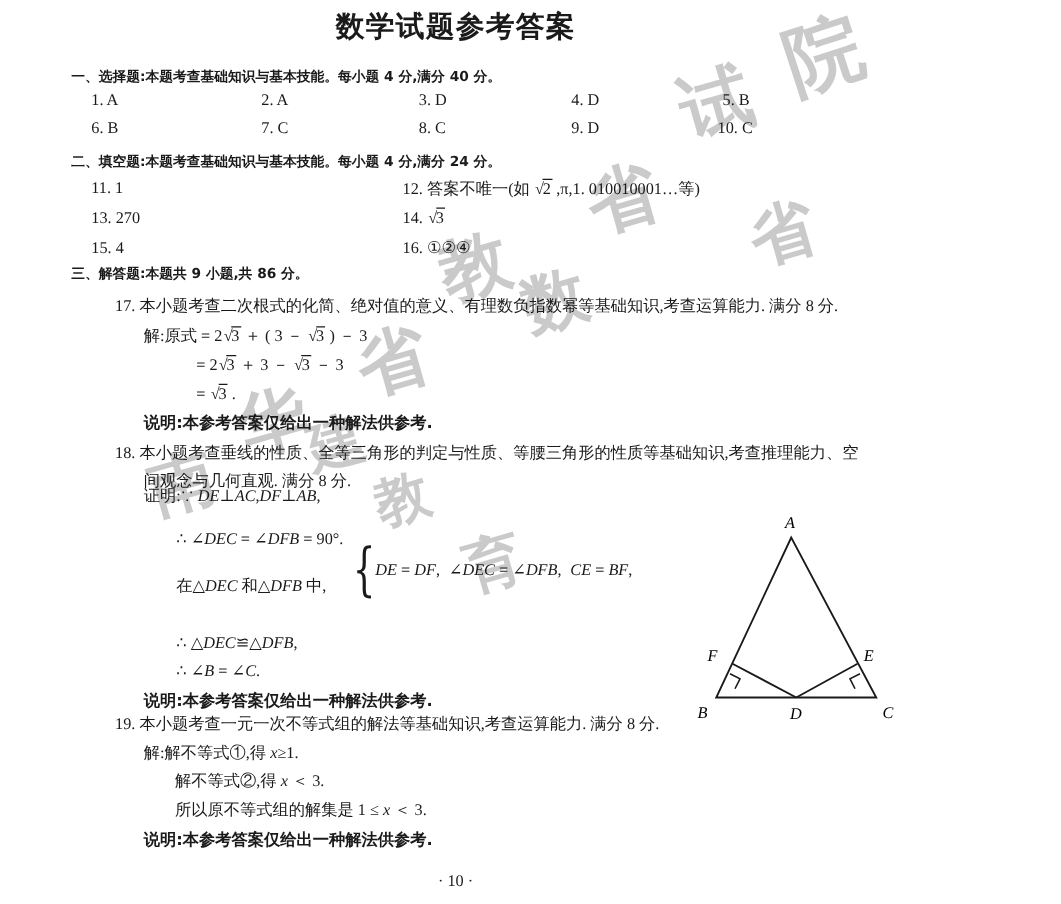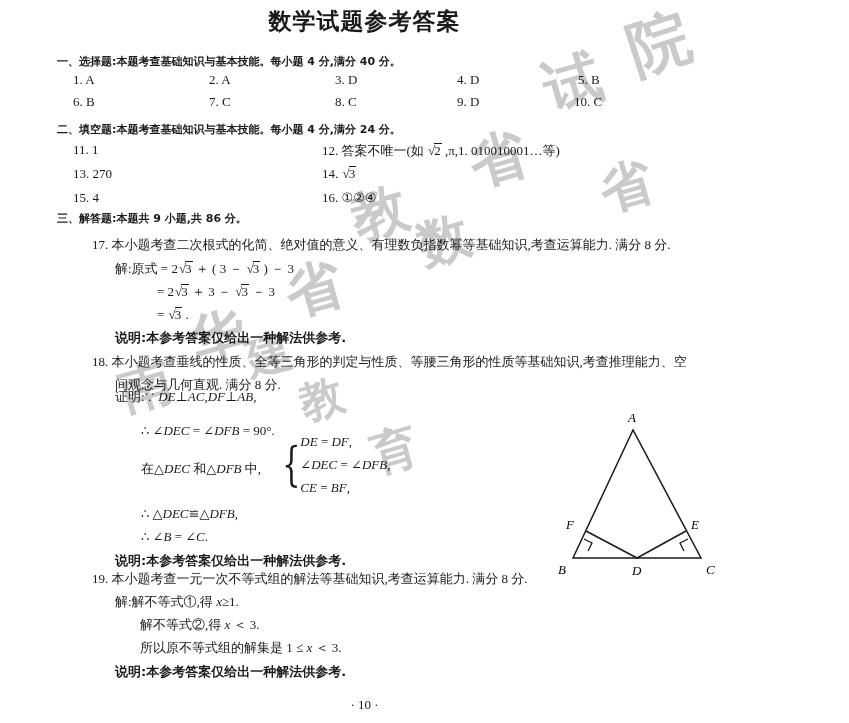--- a/index.html
+++ b/index.html
@@ -111,21 +111,21 @@
     font-size: 13px;
   }
   .sys .brace {
     font-size: 46px;
     line-height: 0.95;
     transform: scaleX(.62);
     transform-origin: right center;
     font-family: "DejaVu Serif", serif;
     margin-right: -2px;
   }
-  .sys .rows { display: flex; flex-direction: column; gap: 7px; padding-left: 2px; }
+  .sys .rows { display: flex; flex-direction: row; gap: 7px; padding-left: 2px; }
   .sys .rows div { white-space: nowrap; font-size: 13px; }
 
   
   #figure { position: absolute; left: 548px; top: 398px; width: 206px; height: 184px; }
 
   .pagenum {
     position: absolute;
     left: 0; right: 0;
     bottom: 10px;
     text-align: center;

